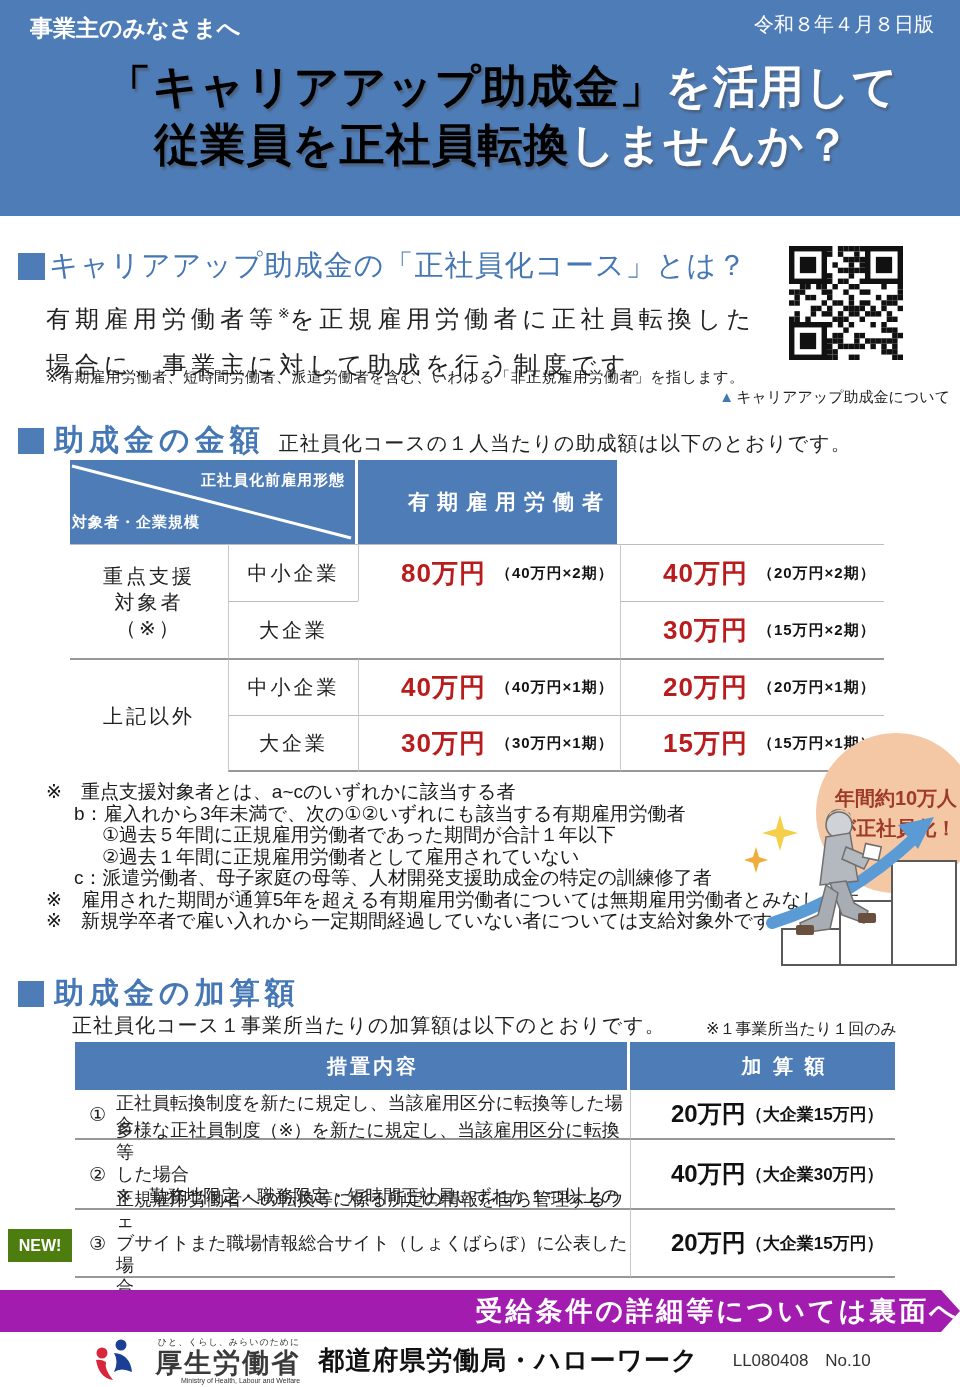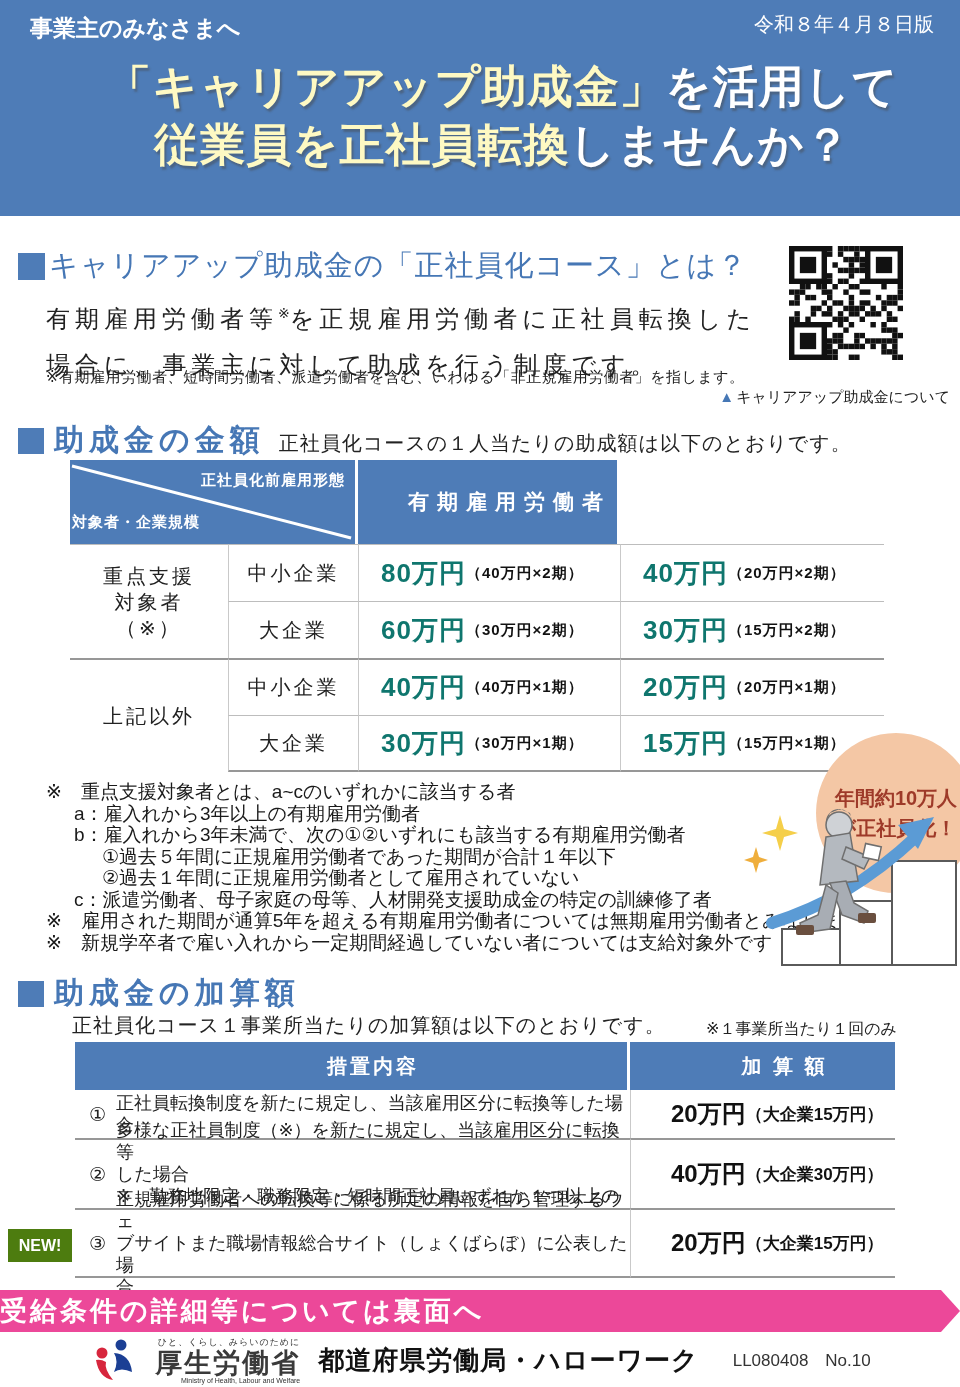--- a/index.html
+++ b/index.html
@@ -7,21 +7,21 @@
   body { font-family:"Liberation Sans","DejaVu Sans",sans-serif; }
   .page { position:relative; width:960px; height:1387px; background:#fff; overflow:hidden; }
 
   
   .header { position:absolute; top:0; left:0; width:960px; height:216px; background:#4e7cb7; }
   .hdr-audience { position:absolute; top:13px; left:30px; color:#fff; font-size:23px; font-weight:bold; }
   .hdr-version { position:absolute; top:11px; right:26px; color:#fff; font-size:20px; }
   .hdr-title { position:absolute; top:58px; left:0; width:100%; text-align:center;
                font-size:45px; font-weight:bold; color:#fff; line-height:58px;
                text-shadow:2px 3px 2px rgba(70,70,70,.45); letter-spacing:1px; }
-  .hl { color:#fef9c3;margin-left:45px; }
+  .hl { color:#000000;margin-left:45px; }
 
   
   .sq { display:inline-block; width:26px; height:26px; background:#4e7cb7; margin-right:10px; flex:0 0 auto; }
   .sec-head { position:absolute; display:flex; align-items:center; }
   .sec-title { color:#4677b5; font-weight:bold; font-size:30px; letter-spacing:5px; }
 
   
   .s1-heading { position:absolute; top:246px; left:18px; display:flex; align-items:center; }
   .s1-heading .sq { width:27px; height:27px; margin-right:4px; }
   .s1-heading .txt { color:#4677b5; font-weight:normal; font-size:29px; letter-spacing:1px; }
@@ -52,22 +52,22 @@
   .c2 { grid-column:2; } .c3 { grid-column:3; } .c4 { grid-column:4; }
   .r2 { grid-row:2; } .r3 { grid-row:3; } .r4 { grid-row:4; } .r5 { grid-row:5; }
   .c2,.c3,.c4 { border-left:1px solid #c9c9c9; }
   .group { grid-column:1; font-size:20px; font-weight:normal; color:#222; letter-spacing:3px;
            white-space:pre-line; text-align:center; line-height:26px; }
   .g1 { grid-row:2/4; } .g2 { grid-row:4/6; }
   .sep { border-top:2px solid #979797 !important; }
   .bot { border-bottom:2px solid #979797; }
   .size { font-size:20px; color:#222; letter-spacing:3px; }
   .amt { justify-content:flex-start; padding-left:22px; }
-  .amt .main { font-size:26px; font-weight:bold; color:#0f766e; letter-spacing:1px; }
-  .amt .sub { font-size:15px; font-weight:bold; color:#111; margin-left:0; letter-spacing:1px; }
+  .amt .main { font-size:26px; font-weight:bold; color:#b91c1c; letter-spacing:1px;margin-left:20px; }
+  .amt .sub { font-size:15px; font-weight:bold; color:#111; margin-left:10px; letter-spacing:1px; }
 
   
   .notes { position:absolute; top:781px; left:46px; width:760px; font-size:19px; color:#1a1a1a; line-height:21.5px; }
   .note-line { white-space:nowrap; }
   .ind1 { padding-left:28px; } .ind2 { padding-left:56px; }
 
   
   .badge-circle { position:absolute; top:733px; right:-16px; width:160px; height:160px; border-radius:50%;
                   background:#f4c7a5; display:flex; align-items:center; justify-content:center;
                   text-align:center; white-space:pre-line; color:#9e3a29; font-weight:bold; font-size:20px; line-height:30px; }
@@ -88,23 +88,23 @@
   .t2m .num { font-size:19px; color:#222; margin-right:10px; flex:0 0 auto; }
   .t2m .txt { font-size:18px; color:#222; line-height:22px; white-space:pre-line; }
   .t2a { grid-column:2; display:flex; align-items:center; background:#fff; border-left:1px solid #c9c9c9; padding-left:40px; }
   .t2a .main { font-size:24px; font-weight:bold; color:#111; }
   .t2a .sub { font-size:17px; font-weight:bold; color:#111; }
   .t2r2 { grid-row:2; } .t2r3 { grid-row:3; border-top:2px solid #979797; } .t2r4 { grid-row:4; border-top:2px solid #979797; border-bottom:2px solid #979797; }
   .new-badge { position:absolute; top:1229px; left:8px; width:64px; height:33px; background:#4d7c0f;
                color:#fff; font-weight:bold; font-size:16px; display:flex; align-items:center; justify-content:center; }
 
   
-  .banner { position:absolute; top:1290px; left:0; width:960px; height:42px; background:#ec4899;
+  .banner { position:absolute; top:1290px; left:0; width:960px; height:42px; background:#a21caf;
             clip-path:polygon(0 0, 941px 0, 960px 50%, 941px 100%, 0 100%);
-            display:flex; align-items:center; justify-content:flex-start; }
+            display:flex; align-items:center; justify-content:flex-end; }
   .banner span { color:#fff; font-weight:bold; font-size:27px; letter-spacing:3px; }
 
   
   .footer { position:absolute; top:1336px; left:0; width:960px; display:flex; align-items:center; justify-content:center; }
   .logo-wrap { display:flex; align-items:center; }
   .logo-txt { display:flex; flex-direction:column; align-items:flex-end; margin-left:20px; }
   .logo-tagline { font-size:9px; color:#333; letter-spacing:1px; }
   .logo-ministry { font-size:27px; font-weight:bold; color:#3a3a3a; letter-spacing:2px; line-height:28px; }
   .logo-en { font-size:7px; color:#333; }
   .footer-org { font-size:26px; font-weight:bold; color:#111; margin-left:18px; letter-spacing:1px; }
@@ -314,24 +314,20 @@
     <div class="td amt c3 r2">
         <span class="main">80万円</span>
         <span class="sub">（40万円×2期）</span>
       </div>
     <div class="td amt c4 r2">
         <span class="main">40万円</span>
         <span class="sub">（20万円×2期）</span>
       </div>
 
     <div class="td size c2 r3">大企業</div>
-    <div class="td amt c3 r3">
-        <span class="main">60万円</span>
-        <span class="sub">（30万円×2期）</span>
-      </div>
     <div class="td amt c4 r3">
         <span class="main">30万円</span>
         <span class="sub">（15万円×2期）</span>
       </div>
 
     <div class="td group g2 sep">上記以外</div>
     <div class="td size c2 r4 sep">中小企業</div>
     <div class="td amt c3 r4 sep">
         <span class="main">40万円</span>
         <span class="sub">（40万円×1期）</span>
@@ -347,21 +343,20 @@
         <span class="sub">（30万円×1期）</span>
       </div>
     <div class="td amt c4 r5 bot">
         <span class="main">15万円</span>
         <span class="sub">（15万円×1期）</span>
       </div>
   </div>
 
   <div class="notes">
     <div class="note-line">※　重点支援対象者とは、a~cのいずれかに該当する者</div>
-    <div class="note-line ind1">a：雇入れから3年以上の有期雇用労働者</div>
     <div class="note-line ind1">b：雇入れから3年未満で、次の①②いずれにも該当する有期雇用労働者</div>
     <div class="note-line ind2">①過去５年間に正規雇用労働者であった期間が合計１年以下</div>
     <div class="note-line ind2">②過去１年間に正規雇用労働者として雇用されていない</div>
     <div class="note-line ind1">c：派遣労働者、母子家庭の母等、人材開発支援助成金の特定の訓練修了者</div>
     <div class="note-line">※　雇用された期間が通算5年を超える有期雇用労働者については無期雇用労働者とみなします</div>
     <div class="note-line">※　新規学卒者で雇い入れから一定期間経過していない者については支給対象外です</div>
   </div>
 
   <div class="badge-circle">年間約10万人
 が正社員化！</div>

